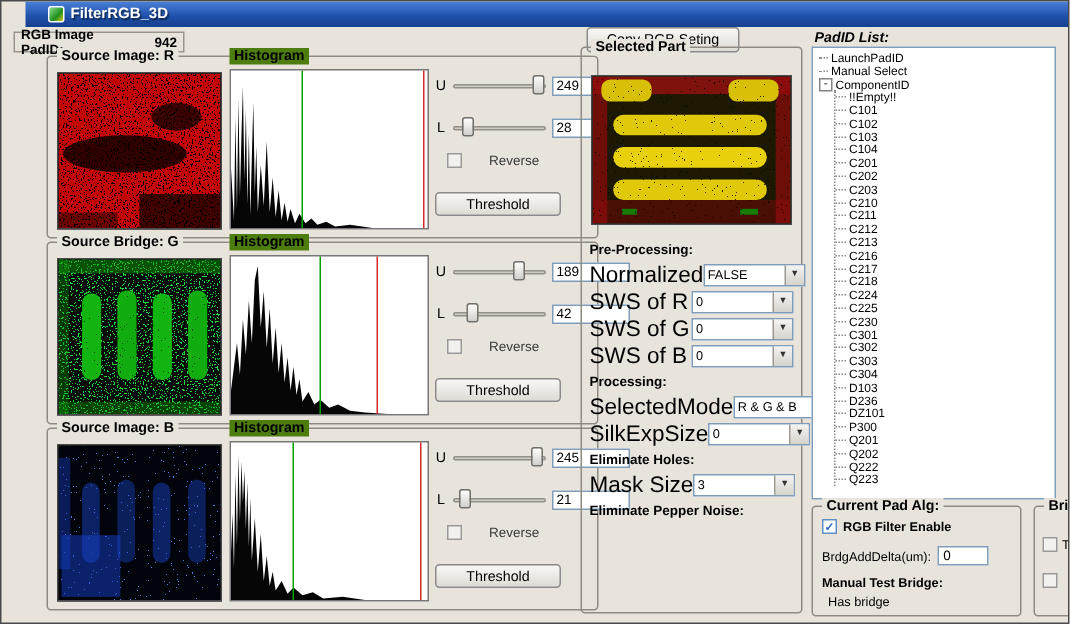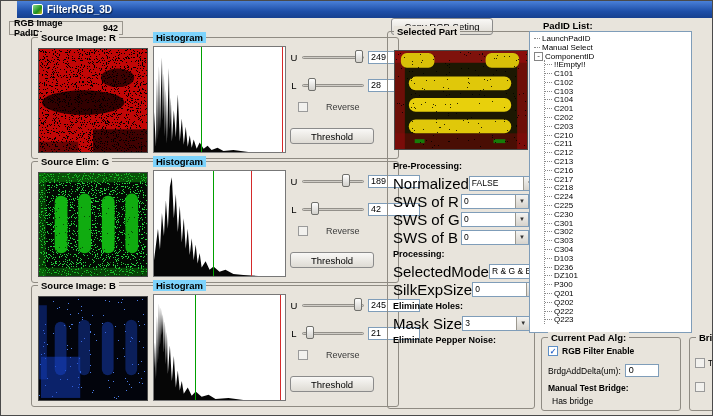--- a/index.html
+++ b/index.html
@@ -5,24 +5,24 @@
   *{margin:0;padding:0;box-sizing:border-box;}
   html,body{width:713px;height:416px;}
   body{font-family:"Liberation Sans",sans-serif;background:#9a9a9a;}
   .window{position:relative;width:713px;height:416px;background:#E8E4DC;border:1px solid #4a4a4a;overflow:hidden;}
   .titlebar{position:absolute;left:16px;top:0;width:100%;height:17px;background:linear-gradient(#4a80d8,#1e4fa8 60%,#16408f);display:flex;align-items:center;padding-left:15px;gap:4px;}
   .app-icon{width:11px;height:11px;background:linear-gradient(135deg,#8ee08e,#1e8f1e 60%,#d8c020);border:1px solid #fff;border-radius:2px;flex:none;}
   .title-text{color:#fff;font-size:10px;font-weight:bold;text-shadow:1px 1px 1px rgba(0,0,0,.55);}
   .padid-box{position:absolute;left:8px;top:20px;width:114px;height:14px;border:1px solid #9a968e;display:flex;align-items:center;gap:12px;padding:0 4px;font-size:9px;font-weight:bold;background:#E8E4DC;}
   .btn{background:linear-gradient(#f9f8f6,#dedbd4);border:1px solid #8b8b8b;border-radius:3px;font-size:9.5px;color:#000;display:flex;align-items:center;justify-content:center;font-family:"Liberation Sans",sans-serif;}
   .copy-btn{position:absolute;left:390px;top:17px;width:102px;height:17px;}
-  .padid-list-label{position:absolute;left:542px;top:19px;font-size:9.5px;font-weight:bold;}
+  .padid-list-label{position:absolute;left:542px;top:19px;font-size:9.5px;font-weight:bold;font-style:italic;}
   .group{position:absolute;border:1px solid #8f8b83;border-radius:3px;}
   .group-title{position:absolute;top:-6px;left:6px;background:#E8E4DC;padding:0 3px;font-size:9.5px;font-weight:bold;line-height:11px;white-space:nowrap;}
-  .hist-title{position:absolute;top:-6px;left:121px;background:#7dd3fc;padding:0 3px;font-size:9.5px;font-weight:bold;line-height:11px;}
+  .hist-title{position:absolute;top:-6px;left:121px;background:#4d7c0f;padding:0 3px;font-size:9.5px;font-weight:bold;line-height:11px;}
   .chan{left:10px;width:368px;height:122px;margin-left:20px;}
   .chan-img{position:absolute;left:6px;top:10px;width:110px;height:105px;border:1px solid #4a4a4a;overflow:hidden;background:#000;}
   .chan-img svg,.sel-img svg{display:block;width:100%;height:100%;}
   .hist{position:absolute;left:121px;top:8px;width:133px;height:107px;background:#fff;border:1px solid #777;}
   .hist svg{position:absolute;left:0;top:0;width:100%;height:100%;}
   .marker{position:absolute;top:0;bottom:0;width:1px;}
   .marker.green{background:#00a000;}
   .marker.red{background:#d42a2a;}
   .slider-row{position:absolute;left:258px;display:flex;align-items:center;gap:4px;height:14px;}
   .sl-label{font-size:9.5px;width:8px;text-align:center;}
@@ -38,21 +38,21 @@
   .sel-group{left:386px;top:30px;width:148px;height:378px;}
   .sel-img{position:absolute;left:6px;top:18px;width:134px;height:100px;border:1px solid #4a4a4a;overflow:hidden;background:#1c1802;}
   #params{position:absolute;left:5px;top:126px;right:4px;}
   .param-heading{font-size:9px;font-weight:bold;height:16px;line-height:16px;white-space:nowrap;}
   .param-spacer{height:26px;}
   .param-row{display:flex;align-items:center;justify-content:space-between;height:18px;padding-right:1px;}
   .param-label{font-size:15px;white-space:nowrap;}
   .combo{width:68px;height:15px;background:#fff;border:1px solid #7F9DB9;display:flex;align-items:center;flex:none;}
   .combo-text{flex:1;font-size:8.5px;padding-left:2px;white-space:nowrap;overflow:hidden;}
   .combo-btn{width:13px;height:13px;background:linear-gradient(#f4f3f1,#d6d3cc);border-left:1px solid #9b988f;font-size:6px;display:flex;align-items:center;justify-content:center;color:#333;flex:none;}
-  .tree{position:absolute;left:528px;top:30px;width:163px;height:302px;background:#fff;border:1px solid #7F9DB9;overflow:hidden;padding:2px 0 0 4px;}
+  .tree{position:absolute;left:540px;top:30px;width:163px;height:302px;background:#fff;border:1px solid #7F9DB9;overflow:hidden;padding:2px 0 0 4px;}
   .tree-row{display:flex;align-items:center;height:8.8px;font-size:8px;white-space:nowrap;color:#000;}
   .tree-row .dash{width:6px;height:0;border-top:1px dotted #8a8a8a;margin-right:2px;flex:none;}
   .tree-children{margin-left:10px;border-left:1px dotted #8a8a8a;}
   .tree-children .dash{width:7px;}
   .expander{width:9px;height:9px;border:1px solid #848484;background:#fff;font-size:8px;line-height:6px;text-align:center;margin-right:2px;flex:none;color:#222;}
   .cpa{left:540px;top:336px;width:140px;height:74px;}
   .cpa-r1{position:absolute;left:6px;top:8px;display:flex;gap:4px;align-items:center;font-size:8.5px;font-weight:bold;}
   .cpa-r2{position:absolute;left:6px;top:26px;display:flex;gap:4px;align-items:center;font-size:8.5px;}
   .delta-input{width:34px;height:13px;background:#fff;border:1px solid #7F9DB9;font-size:9px;padding-left:3px;line-height:11px;}
   .cpa-r3{position:absolute;left:6px;top:45px;font-size:8.5px;font-weight:bold;}
@@ -147,21 +147,21 @@
       <span class="value-box">28</span>
     </div>
     <div class="reverse-row" style="top:64px">
       <span class="checkbox"></span>
       <span>Reverse</span>
     </div>
     <button class="btn threshold-btn">Threshold</button>
   </div>
 
   <div class="group chan" style="top:160px">
-    <span class="group-title">Source Elim: G</span>
+    <span class="group-title">Source Bridge: G</span>
     <span class="hist-title">Histogram</span>
     <div class="chan-img">
       <svg viewBox="0 0 110 100" preserveAspectRatio="none">
         <rect width="110" height="100" fill="#030a03"></rect>
         <rect width="110" height="100" filter="url(#spk-green)"></rect>
         <rect x="0" y="0" width="110" height="9" fill="#0c9a0c" opacity="0.5"></rect>
         <rect x="0" y="92" width="110" height="8" fill="#0c9a0c" opacity="0.4"></rect>
         <rect x="0" y="0" width="7" height="100" fill="#0c9a0c" opacity="0.35"></rect>
         <rect x="16" y="22" width="13" height="56" rx="6" fill="#12b412"></rect>
         <rect x="40" y="20" width="13" height="58" rx="6" fill="#10ac10"></rect>

